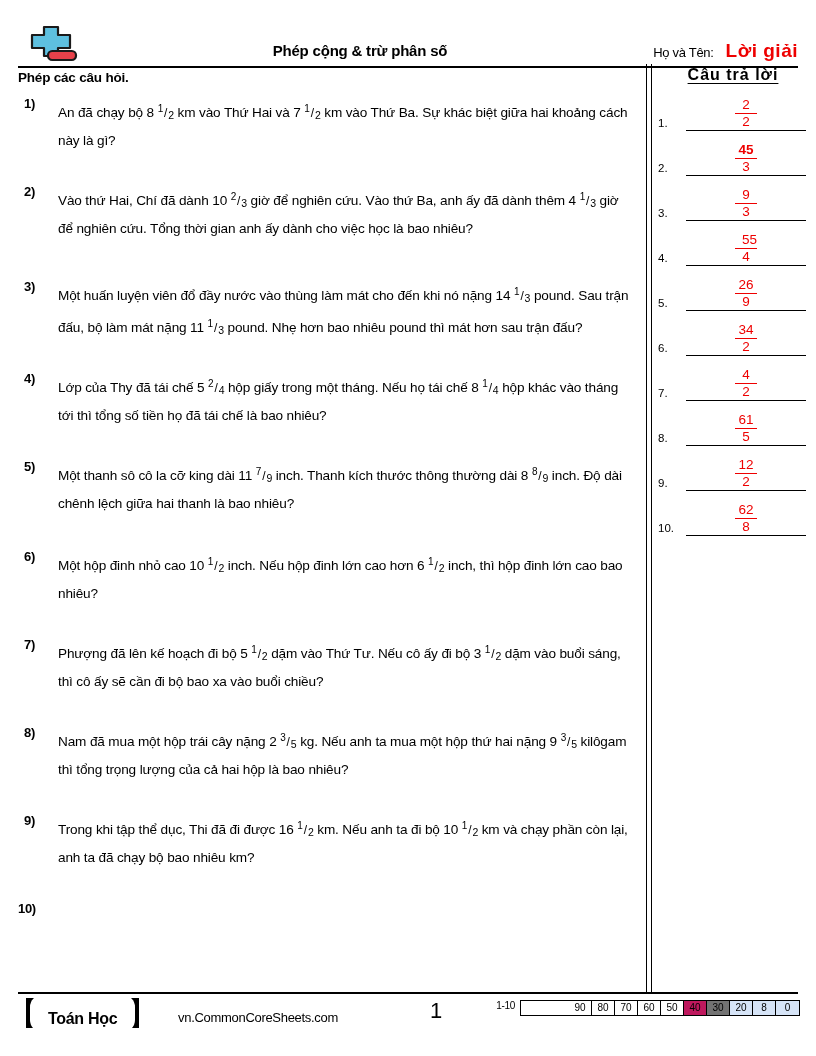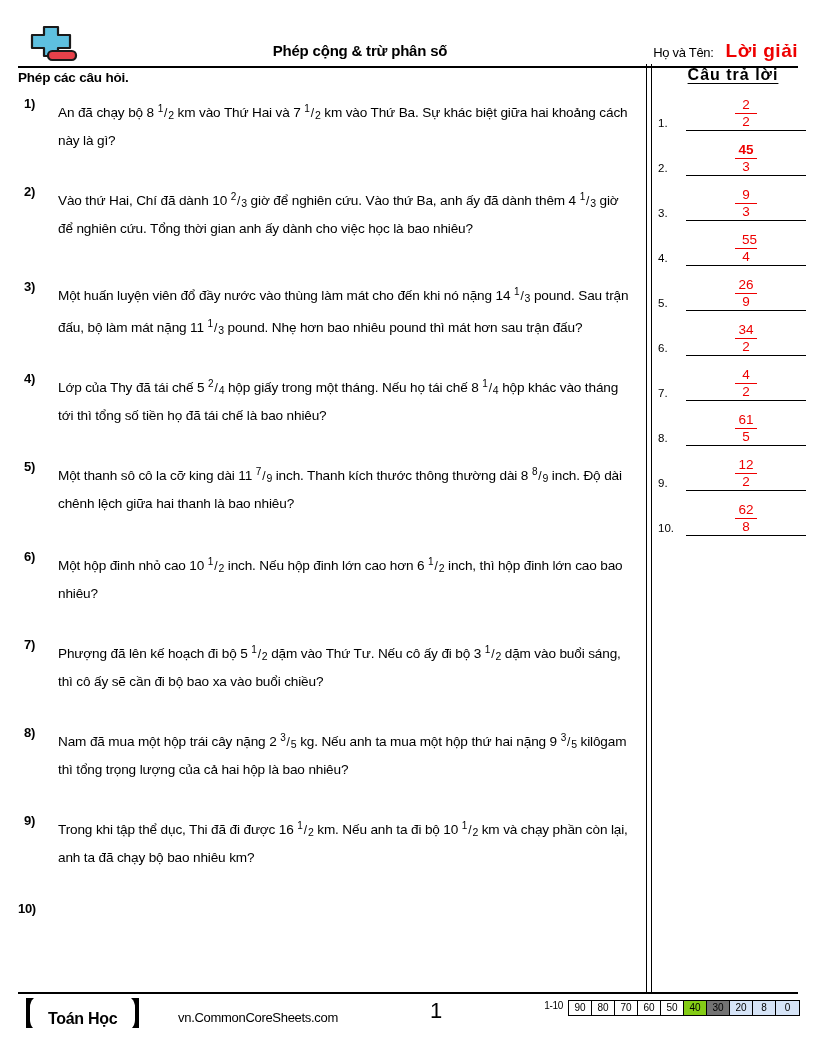--- a/index.html
+++ b/index.html
@@ -236,20 +236,21 @@
   }
   #score-range {
     padding-right: 5px;
     display: flex;
     align-items: center;
     letter-spacing: -0.3px;
   }
   #score-cells {
     display: flex;
     border: 1px solid #000;
+    padding-left: 48px;
   }
   .score-cell {
     width: 23px;
     text-align: center;
     border-right: 1px solid #000;
     padding: 1px 0 2px 0;
     background: #ffffff;
     box-sizing: border-box;
   }
   .score-cell:last-child { border-right: none; }
@@ -423,19 +424,19 @@
 <div id="page-num">1</div>
 
 <div id="score">
   <div id="score-range">1-10</div>
   <div id="score-cells">
       <div class="score-cell">90</div>
       <div class="score-cell">80</div>
       <div class="score-cell">70</div>
       <div class="score-cell">60</div>
       <div class="score-cell">50</div>
-      <div class="score-cell hl" style="background: #84cc16;">40</div>
+      <div class="score-cell hl" style="background: #be185d;">40</div>
       <div class="score-cell hl" style="background: #737373;">30</div>
       <div class="score-cell hl" style="background: rgb(214, 228, 247);">20</div>
       <div class="score-cell hl" style="background: rgb(214, 228, 247);">8</div>
       <div class="score-cell hl" style="background: rgb(214, 228, 247);">0</div>
     </div>
 </div>
 
 </body></html>

